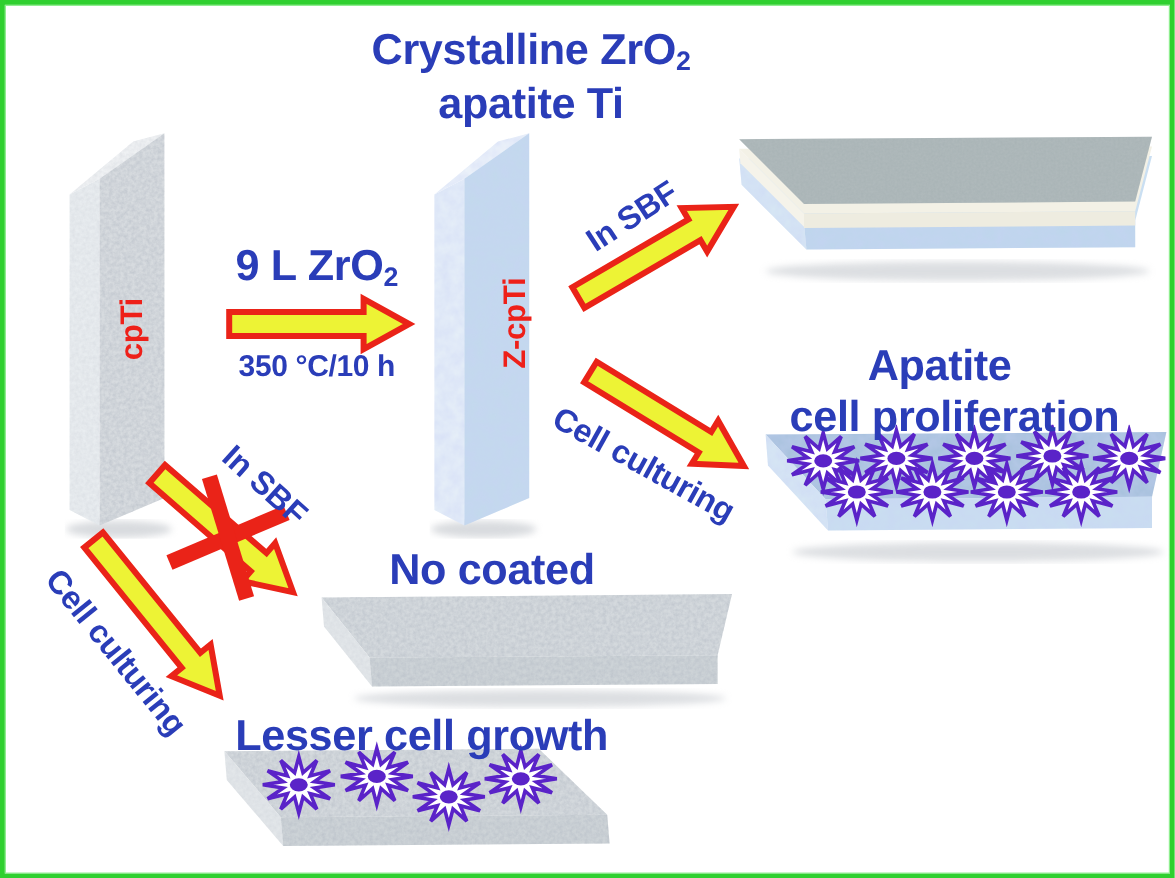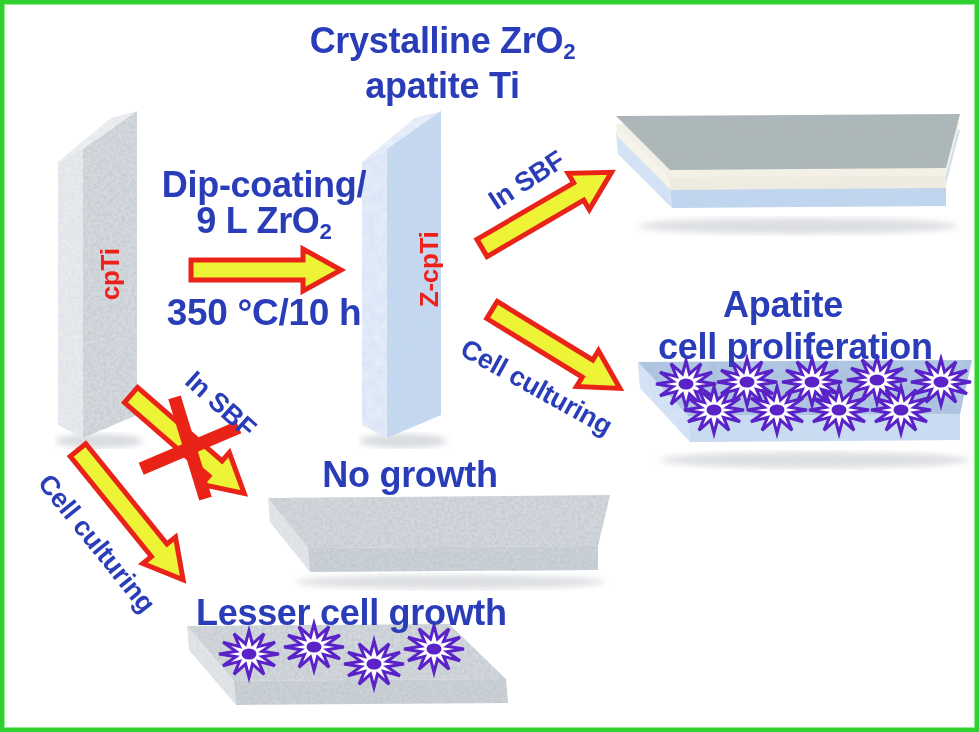--- a/index.html
+++ b/index.html
@@ -177,43 +177,42 @@
       <rect x="-53" y="-6.5" width="106" height="13" transform="translate(186,444) rotate(73)"></rect>
     </g>
   </svg>
 
 
   <div class="lbl fs28" style="left:296px;top:16px;width:285px">
     <div><span>Crystalline ZrO</span><span class="sub">2</span></div>
     <div>apatite Ti</div>
   </div>
 
-  <div class="lbl fs28" style="left:145px;top:160px;width:230px">Dip-coating/</div>
 
   <div class="lbl fs28" style="left:145px;top:196px;width:230px">
     <span>9 L ZrO</span><span class="sub">2</span>
   </div>
 
-  <div class="lbl fs28" style="left:145px;top:287px;width:230px;font-size:37px">350 °C/10 h</div>
+  <div class="lbl fs28" style="left:145px;top:287px;width:230px;font-size:25px">350 °C/10 h</div>
 
   <div class="lbl red fs26 rot" style="left:56px;top:255px;width:100px;transform:rotate(-90deg)">cpTi</div>
 
   <div class="lbl red fs26 rot" style="left:355px;top:250px;width:140px;transform:rotate(-90deg)">Z-cpTi</div>
 
   <div class="lbl fs27 rot" style="left:463px;top:161px;width:120px;transform:rotate(-33deg)">In SBF</div>
 
   <div class="lbl fs27 rot" style="left:432px;top:368px;width:200px;transform:rotate(29deg)">Cell culturing</div>
 
   <div class="lbl fs27 rot" style="left:156px;top:385px;width:120px;transform:rotate(42deg)">In SBF</div>
 
   <div class="lbl fs27 rot" style="left:-8px;top:524px;width:200px;transform:rotate(51deg)">Cell culturing</div>
 
 
   <div class="lbl fs28" style="left:654px;top:280px;width:250px">
     <div>Apatite</div>
     <div>cell proliferation</div>
   </div>
 
-  <div class="lbl fs28" style="left:316px;top:450px;width:180px">No growth</div>
+  <div class="lbl fs28" style="left:316px;top:450px;width:180px">No coated</div>
 
   <div class="lbl fs28" style="left:192px;top:588px;width:250px">Lesser cell growth</div>
 
 </div>
 
 </body></html>

